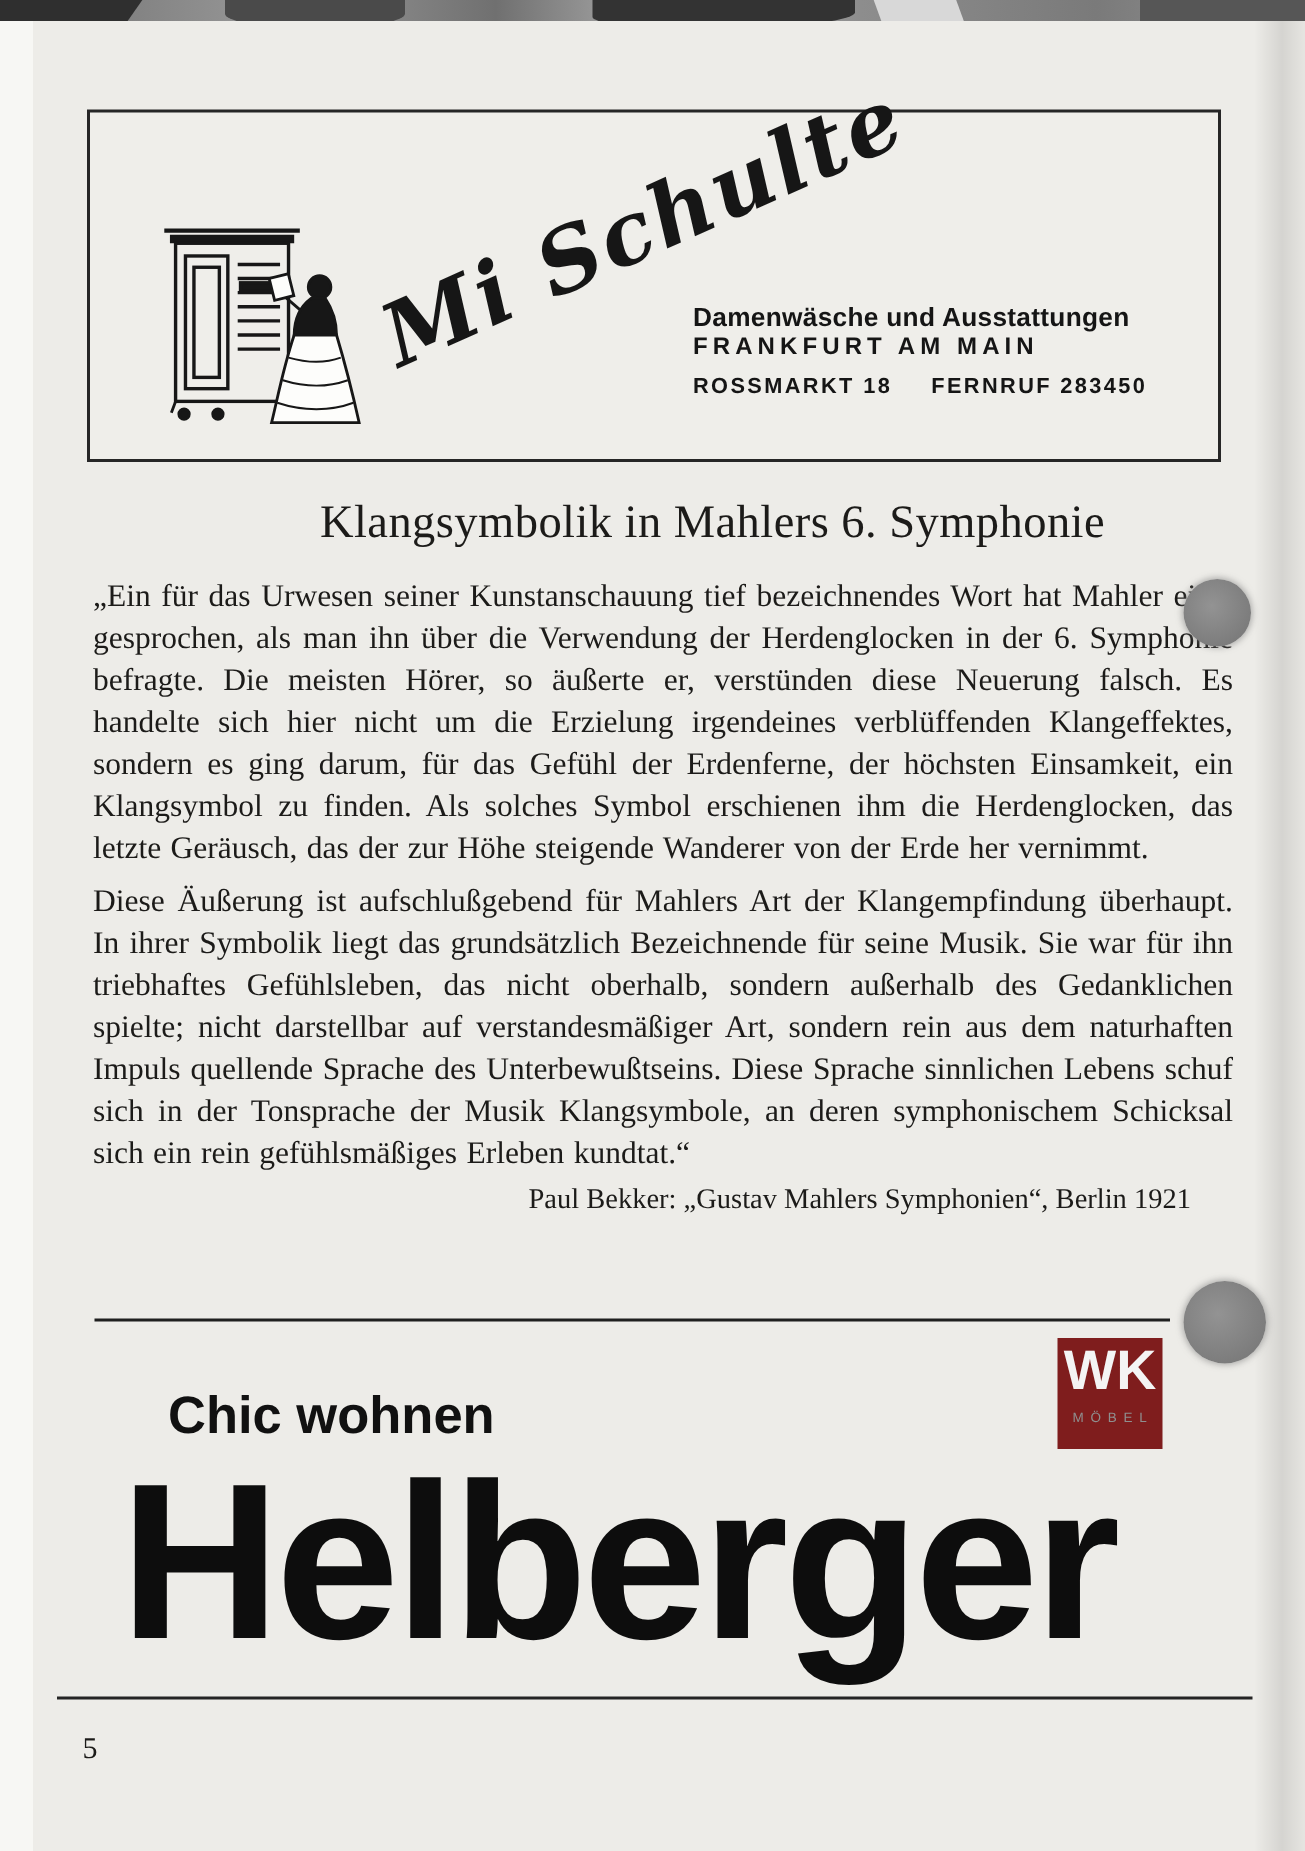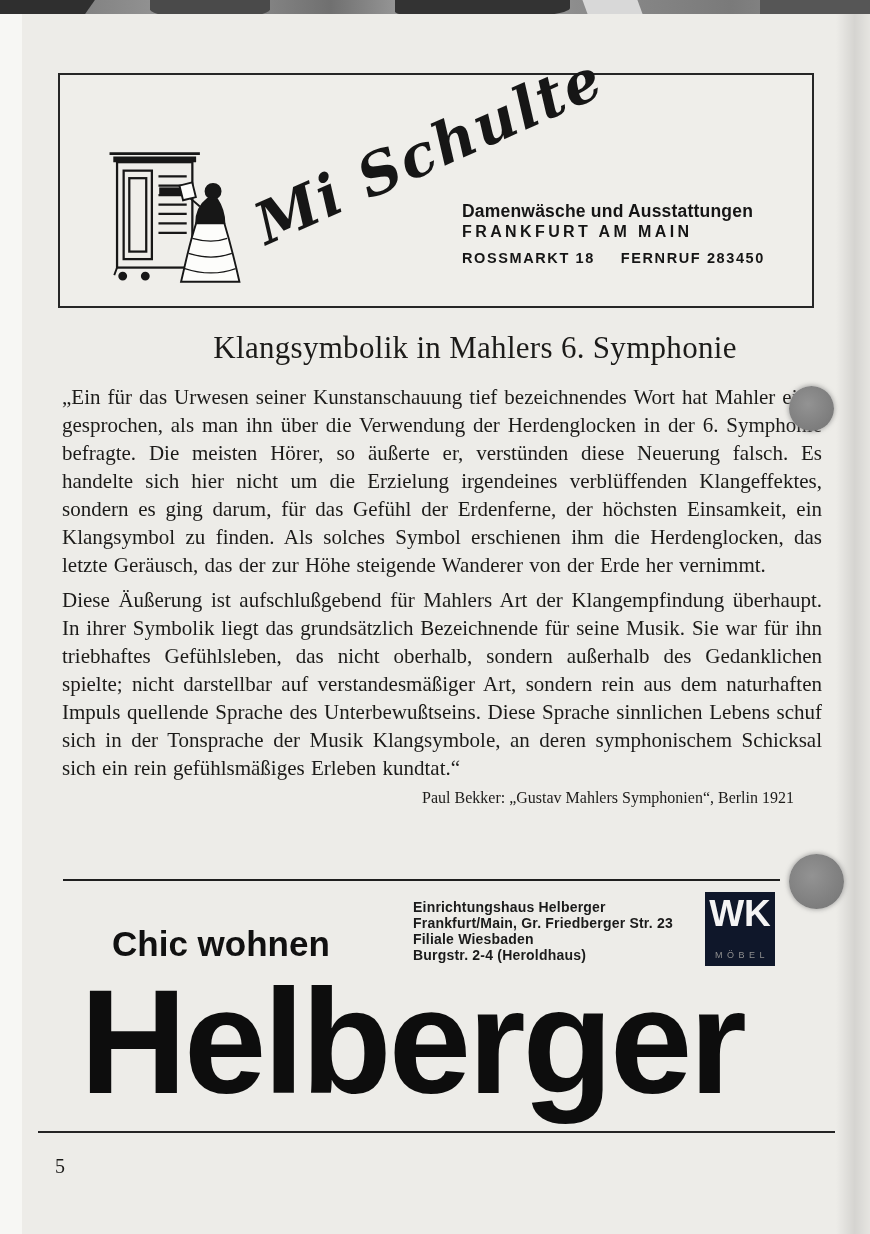--- a/index.html
+++ b/index.html
@@ -44,35 +44,35 @@
   .ad-line3{font-size:14.5px;font-weight:bold;letter-spacing:1.6px;margin-top:9px;}
   .ad-line3 .gap{display:inline-block;width:26px;}
 
   
   .title{position:absolute;left:0;top:330px;width:100%;text-align:center;
     font-size:31px;font-weight:normal;margin:0;letter-spacing:.3px;padding-left:40px;}
   .bodytext{position:absolute;left:62px;top:383px;width:760px;}
   .bodytext p{margin:0 0 7px 0;font-size:21px;line-height:28px;
     text-align:justify;word-spacing:1px;}
   .attribution{margin-top:6px;text-align:right;padding-right:28px;
-    font-size:16px;}
+    font-size:19px;}
 
   
   .rule-mid{position:absolute;left:63px;top:879px;width:717px;height:2px;background:#1f1f1f;}
   .chic{position:absolute;left:112px;top:924px;
     font-family:"Liberation Sans", sans-serif;font-weight:bold;font-size:35px;color:#111;}
   .addr{position:absolute;left:413px;top:899px;
     font-family:"Liberation Sans", sans-serif;font-weight:bold;
     font-size:14px;line-height:16px;color:#1a1a1a;letter-spacing:.2px;}
-  .wk{position:absolute;left:705px;top:892px;width:70px;height:74px;background:#0f172a;
+  .wk{position:absolute;left:705px;top:892px;width:70px;height:74px;background:#7f1d1d;
     display:flex;flex-direction:column;align-items:center;justify-content:flex-start;}
   .wk-main{font-family:"Liberation Sans", sans-serif;font-weight:bold;
     font-size:37px;line-height:44px;color:#f4f4f4;letter-spacing:0;}
   .wk-sub{font-family:"Liberation Sans", sans-serif;font-size:9px;color:#8f8f8f;
-    letter-spacing:4.5px;margin-top:14px;padding-left:4px;}
+    letter-spacing:4.5px;margin-top:4px;padding-left:4px;}
   .brand{position:absolute;left:80px;top:968px;
     font-family:"Liberation Sans", sans-serif;font-weight:bold;
     font-size:148px;line-height:148px;letter-spacing:-3px;color:#0d0d0d;
     white-space:nowrap;}
   .rule-bottom{position:absolute;left:38px;top:1131px;width:797px;height:2px;background:#242424;}
   .page-number{position:absolute;left:55px;top:1155px;font-size:20px;color:#1c1b19;}
 </style>
 </head>
 <body>
 
@@ -126,26 +126,20 @@
     <p>„Ein für das Urwesen seiner Kunstanschauung tief bezeichnendes Wort hat Mahler einst gesprochen, als man ihn über die Verwendung der Herdenglocken in der 6. Symphonie befragte. Die meisten Hörer, so äußerte er, verstünden diese Neuerung falsch. Es handelte sich hier nicht um die Erzielung irgendeines verblüffenden Klangeffektes, sondern es ging darum, für das Gefühl der Erdenferne, der höchsten Einsamkeit, ein Klangsymbol zu finden. Als solches Symbol erschienen ihm die Herdenglocken, das letzte Geräusch, das der zur Höhe steigende Wanderer von der Erde her vernimmt.</p>
     <p>Diese Äußerung ist aufschlußgebend für Mahlers Art der Klangempfindung überhaupt. In ihrer Symbolik liegt das grundsätzlich Bezeichnende für seine Musik. Sie war für ihn triebhaftes Gefühlsleben, das nicht oberhalb, sondern außerhalb des Gedanklichen spielte; nicht darstellbar auf verstandesmäßiger Art, sondern rein aus dem naturhaften Impuls quellende Sprache des Unterbewußtseins. Diese Sprache sinnlichen Lebens schuf sich in der Tonsprache der Musik Klangsymbole, an deren symphonischem Schicksal sich ein rein gefühlsmäßiges Erleben kundtat.“</p>
     <div class="attribution">Paul Bekker: „Gustav Mahlers Symphonien“, Berlin 1921</div>
   </div>
 
   <div class="punch p1"></div>
   <div class="punch p2"></div>
 
   <div class="rule-mid"></div>
   <div class="chic">Chic wohnen</div>
-  <div class="addr">
-    <div>Einrichtungshaus Helberger</div>
-    <div>Frankfurt/Main, Gr. Friedberger Str. 23</div>
-    <div>Filiale Wiesbaden</div>
-    <div>Burgstr. 2-4 (Heroldhaus)</div>
-  </div>
   <div class="wk">
     <div class="wk-main">WK</div>
     <div class="wk-sub">MÖBEL</div>
   </div>
   <div class="brand">Helberger</div>
   <div class="rule-bottom"></div>
 
   <div class="page-number">5</div>
 </div>
 

